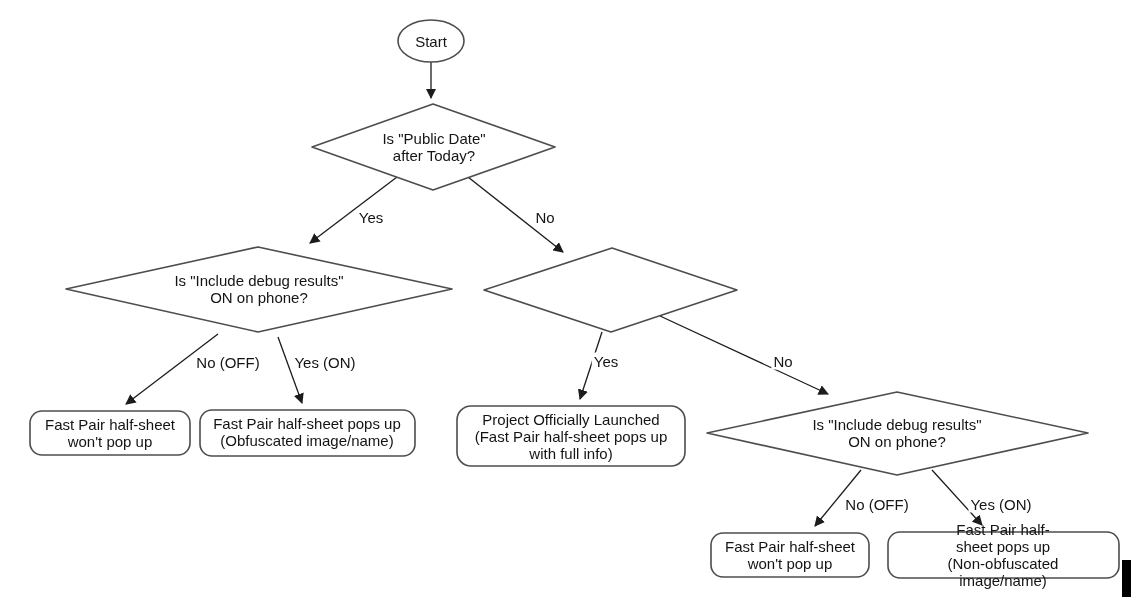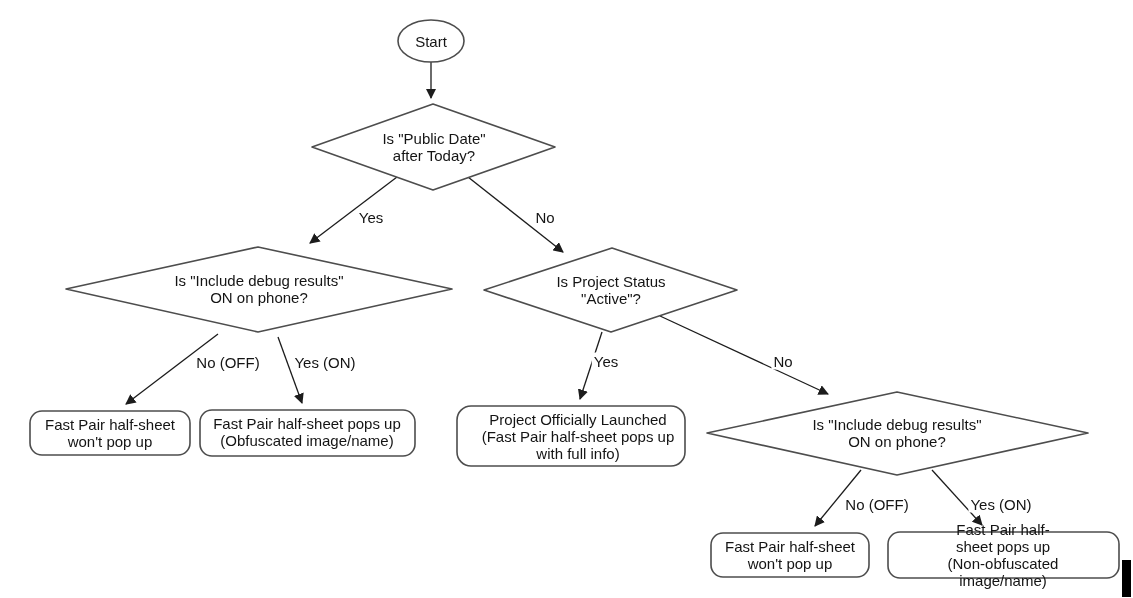--- a/index.html
+++ b/index.html
@@ -93,29 +93,27 @@
     <rect class="shape" x="457" y="406" width="228" height="60" rx="14"></rect>
     <rect class="shape" x="711" y="533" width="158" height="44" rx="12"></rect>
     <rect class="shape" x="888" y="532" width="231" height="46" rx="12"></rect>
   </svg>
 
   <div class="lbl" style="left:431px; top:41px;">Start</div>
   <div class="lbl" style="left:434px; top:147px;">Is "Public Date"
 after Today?</div>
   <div class="lbl" style="left:259px; top:289px;">Is "Include debug results"
 ON on phone?</div>
-  <div class="lbl" style="left:611px; top:290px;">Is Project Status
-"Active"?</div>
   <div class="lbl" style="left:897px; top:433px;">Is "Include debug results"
 ON on phone?</div>
   <div class="lbl" style="left:110px; top:433px;">Fast Pair half-sheet
 won't pop up</div>
   <div class="lbl" style="left:307px; top:432px;">Fast Pair half-sheet pops up
 (Obfuscated image/name)</div>
-  <div class="lbl" style="left:571px; top:436px;margin-left:7px;">Project Officially Launched
+  <div class="lbl" style="left:571px; top:436px;">Project Officially Launched
 (Fast Pair half-sheet pops up
 with full info)</div>
   <div class="lbl" style="left:790px; top:555px;">Fast Pair half-sheet
 won't pop up</div>
   <div class="lbl" style="left:1003px; top:555px;">Fast Pair half-sheet pops up
 (Non-obfuscated image/name)</div>
 
   <div class="edge-lbl" style="left:371px; top:217px;">Yes</div>
   <div class="edge-lbl" style="left:545px; top:217px;">No</div>
   <div class="edge-lbl" style="left:228px; top:362px;">No (OFF)</div>

